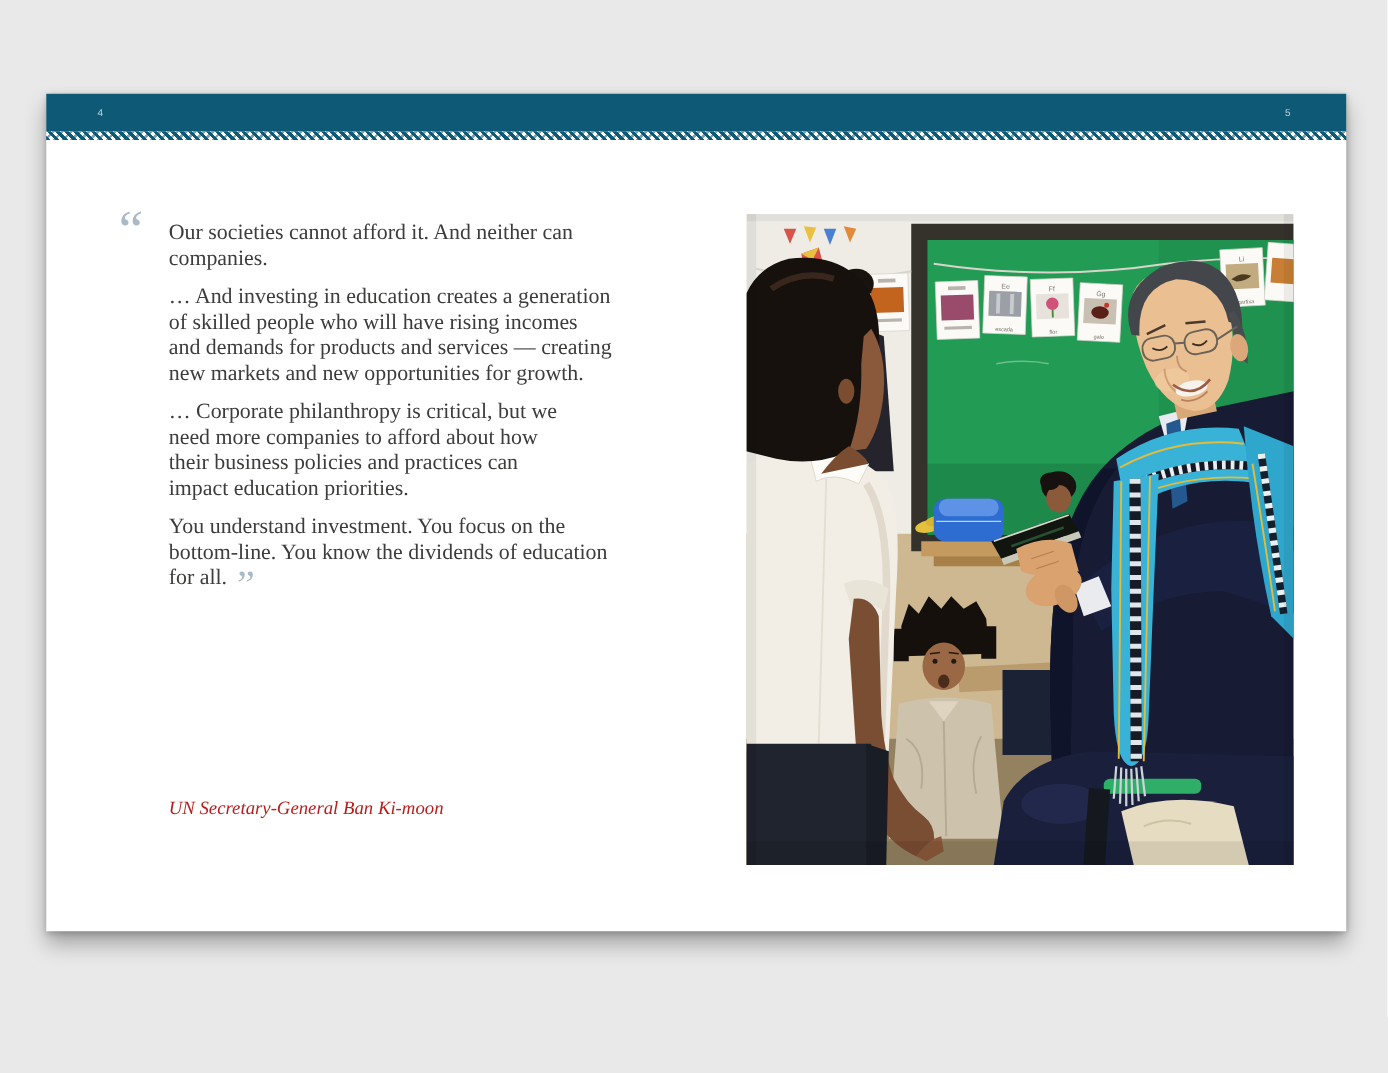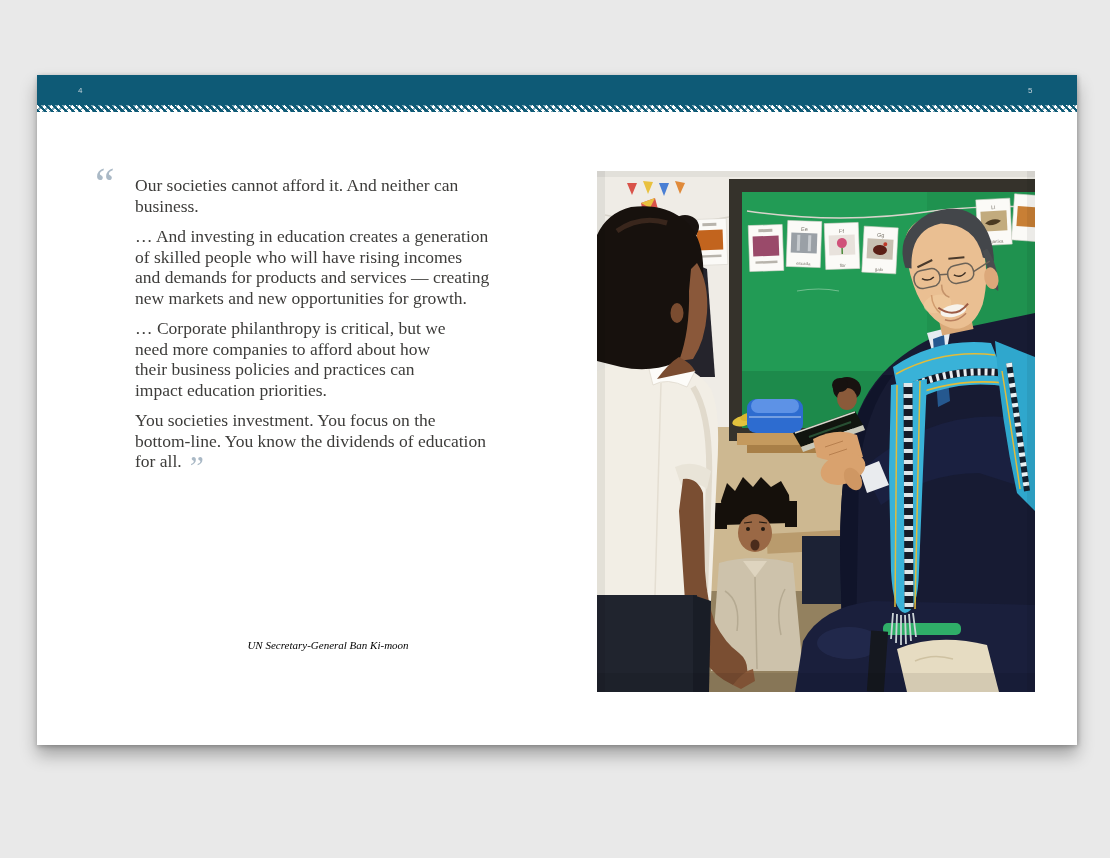--- a/index.html
+++ b/index.html
@@ -38,22 +38,22 @@
   .qmark{color:#aab9c6;font-family:"Liberation Serif",serif;}
   .qmark.open{
     position:absolute;left:-40px;top:-13px;font-size:44px;line-height:1;
   }
   .qmark.close{
     font-size:32px;line-height:0;position:relative;top:11px;margin-left:8px;
   }
   .pre{white-space:pre-line;}
   .attribution{
     position:absolute;left:98px;top:564px;width:400px;
-    text-align:center;padding-right:14px;box-sizing:border-box;
-    font-size:11px;font-style:italic;color:#000000;
+    text-align:left;padding-right:14px;box-sizing:border-box;
+    font-size:15px;font-style:italic;color:#b91c1c;
   }
   .photo{
     position:absolute;left:560px;top:96px;width:438px;height:521px;overflow:hidden;
   }
   .photo svg{display:block;width:438px;height:521px;}
   .photo svg text{font-family:"Liberation Sans",sans-serif;fill:#7a756b;}
 </style>
 </head>
 <body>
 
@@ -61,30 +61,30 @@
 
   <div class="header-bar">
     <span class="pagenum left">4</span>
     <span class="pagenum right">5</span>
   </div>
   <div class="zigzag"></div>
 
   <div class="quote-block">
     <span class="qmark open">“</span>
     <p class="para">Our societies cannot afford it. And neither can
-business.</p>
+companies.</p>
     <p class="para">… And investing in education creates a generation
 of skilled people who will have rising incomes
 and demands for products and services — creating
 new markets and new opportunities for growth.</p>
     <p class="para">… Corporate philanthropy is critical, but we
 need more companies to afford about how
 their business policies and practices can
 impact education priorities.</p>
-    <p class="para"><span class="pre">You societies investment. You focus on the
+    <p class="para"><span class="pre">You understand investment. You focus on the
 bottom-line. You know the dividends of education
 for all.</span><span class="qmark close">”</span></p>
   </div>
 
   <div class="attribution">UN Secretary-General Ban Ki-moon</div>
 
   <div class="photo">
     <svg viewBox="0 0 438 521" xmlns="http://www.w3.org/2000/svg">
 
       <rect x="0" y="0" width="438" height="521" fill="#efece6"></rect>

